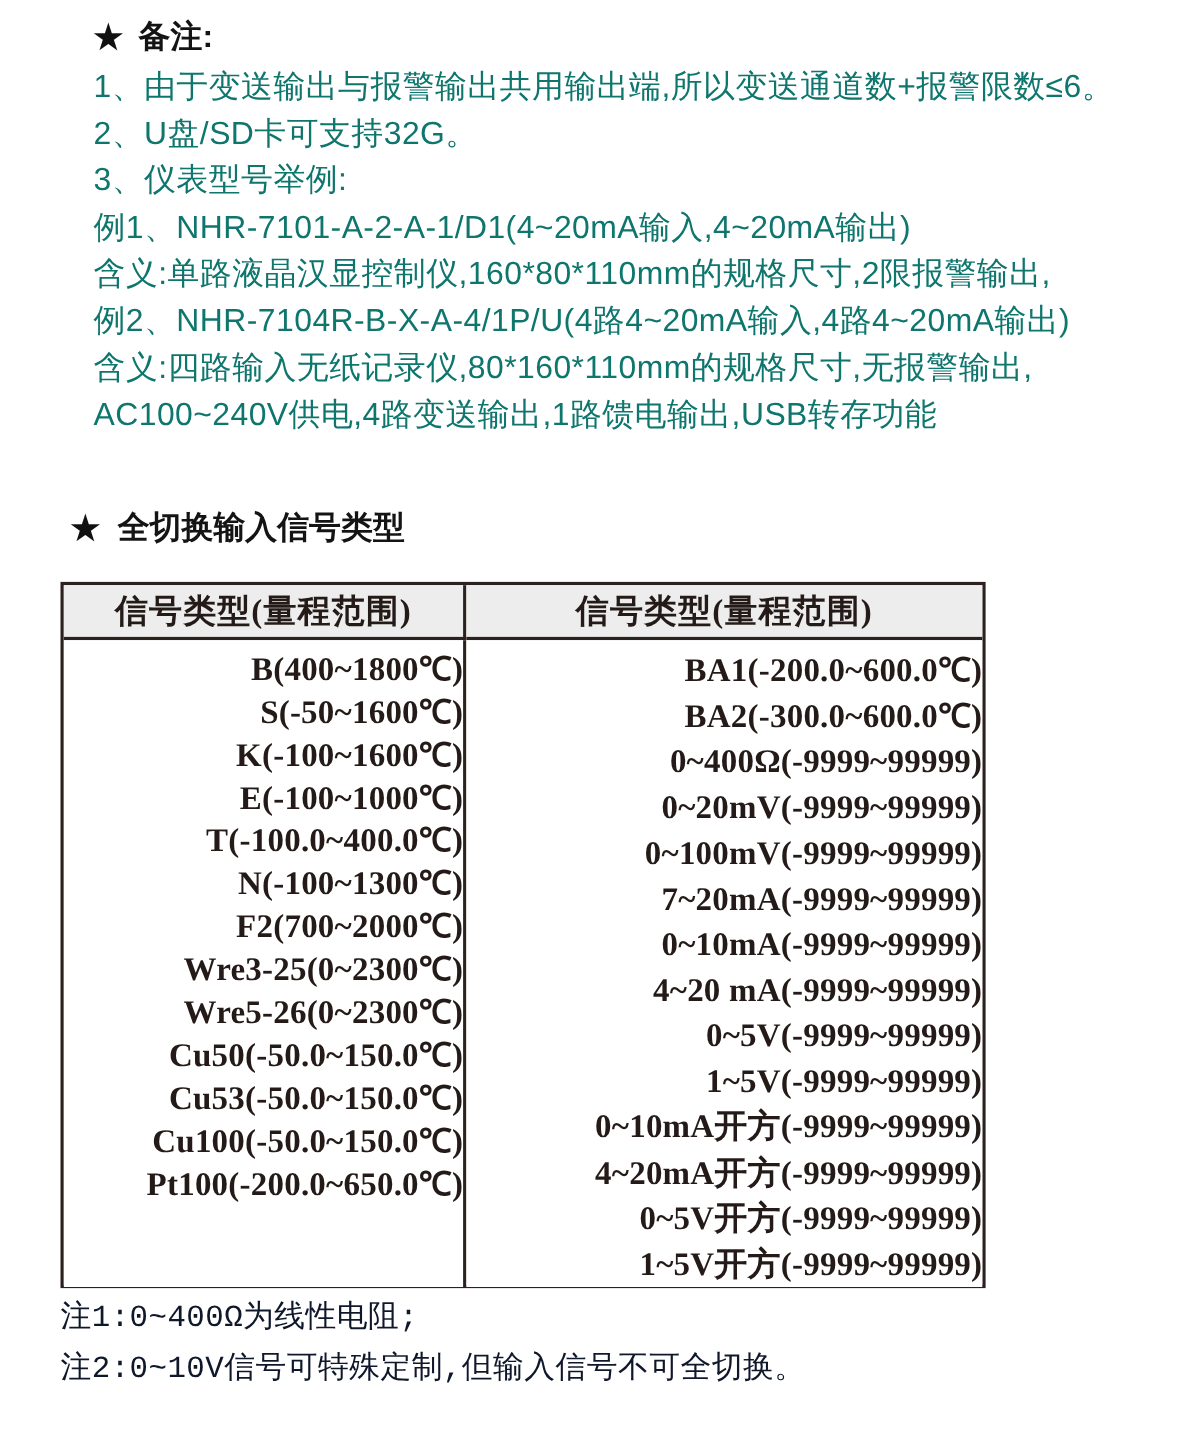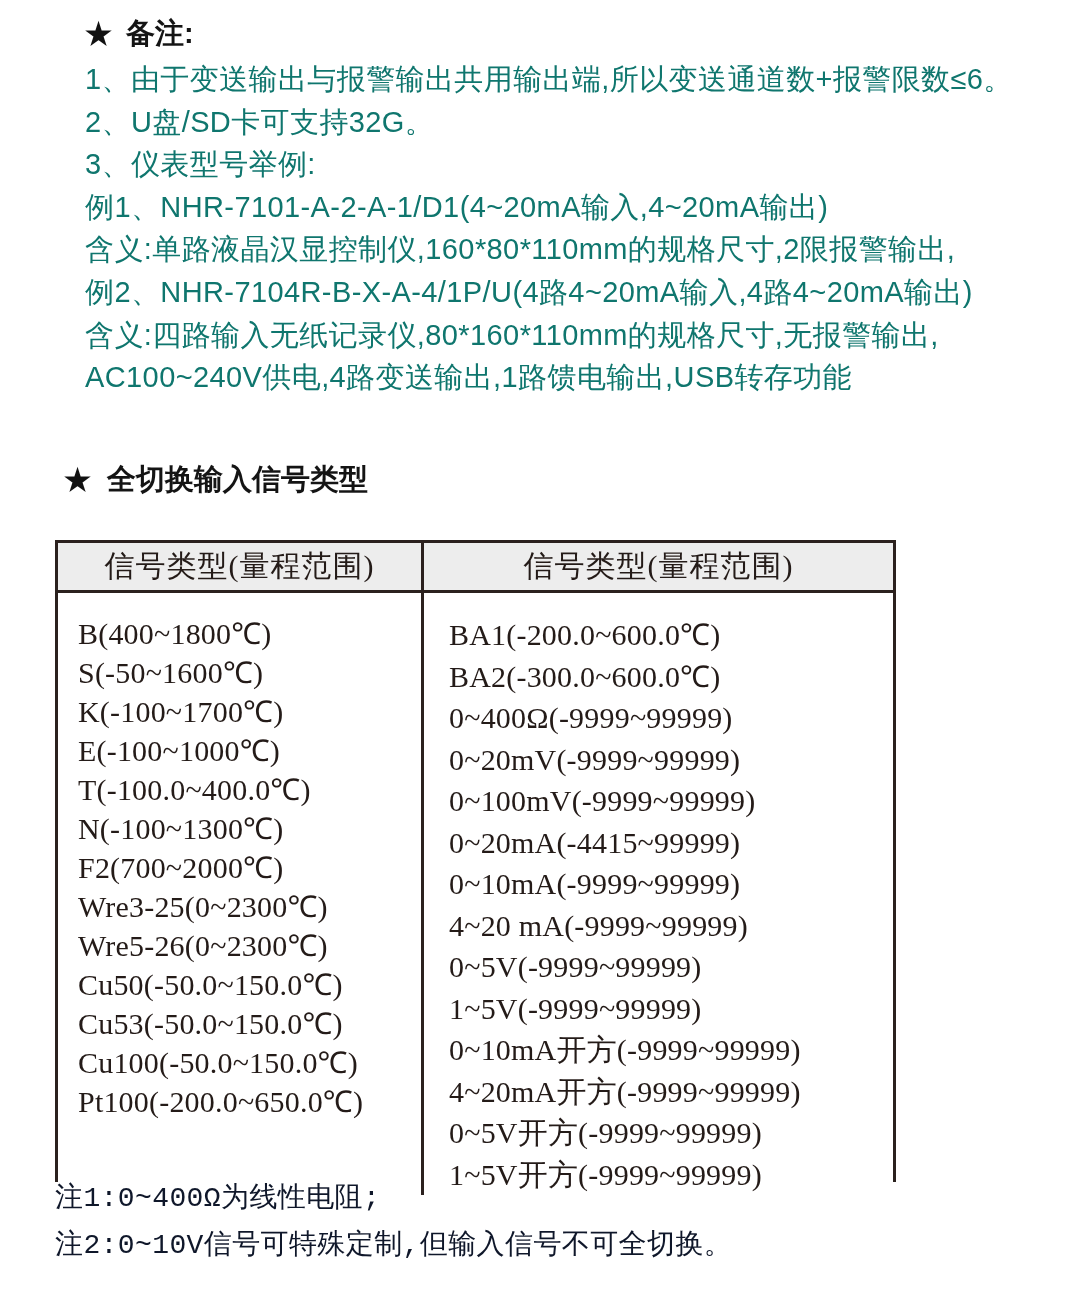--- a/index.html
+++ b/index.html
@@ -30,38 +30,39 @@
 
   
   .signal-heading {
     position: absolute; left: 64px; top: 460px;
     display: flex; align-items: center; gap: 16px;
     font-size: 29px; font-weight: 600; color: #141414;
   }
 
   
   .signal-table {
-    position: absolute; left: 55px; top: 540px;
+    position: absolute; left: 55px; top: 529px;
     width: 841px; height: 642px;
     border: 3px solid #2b211e;
     display: grid;
     grid-template-columns: 366px 1fr;
     grid-template-rows: 50px 1fr;
     background: #ffffff;
     font-family: "Liberation Serif", serif;
+    font-weight: bold;
   }
   .th {
     background: #ededed;
     border-bottom: 3px solid #2b211e;
     font-size: 30px; color: #241b18;
     display: flex; align-items: center; justify-content: center;
     letter-spacing: 1px;
   }
   .th-left { border-right: 3px solid #2b211e; }
-  .td { padding-top: 21px; background: #ffffff; }
+  .td { padding-top: 7px; background: #ffffff; text-align: right; }
   .td-left { border-right: 3px solid #2b211e; padding-left: 20px; }
   .td-right { padding-left: 25px; }
   .sig-line {
     font-size: 30px; color: #241b18; white-space: nowrap;
     letter-spacing: 0.2px;
   }
   .td-left  .sig-line { line-height: 39px; }
   .td-right .sig-line { line-height: 41.5px; }
 
   
@@ -98,40 +99,40 @@
     <span>全切换输入信号类型</span>
   </div>
 
   <div class="signal-table">
     <div class="th th-left">信号类型(量程范围)</div>
     <div class="th">信号类型(量程范围)</div>
 
     <div class="td td-left">
       <div class="sig-line">B(400~1800℃)</div>
       <div class="sig-line">S(-50~1600℃)</div>
-      <div class="sig-line">K(-100~1700℃)</div>
+      <div class="sig-line">K(-100~1600℃)</div>
       <div class="sig-line">E(-100~1000℃)</div>
       <div class="sig-line">T(-100.0~400.0℃)</div>
       <div class="sig-line">N(-100~1300℃)</div>
       <div class="sig-line">F2(700~2000℃)</div>
       <div class="sig-line">Wre3-25(0~2300℃)</div>
       <div class="sig-line">Wre5-26(0~2300℃)</div>
       <div class="sig-line">Cu50(-50.0~150.0℃)</div>
       <div class="sig-line">Cu53(-50.0~150.0℃)</div>
       <div class="sig-line">Cu100(-50.0~150.0℃)</div>
       <div class="sig-line">Pt100(-200.0~650.0℃)</div>
     </div>
 
     <div class="td td-right">
       <div class="sig-line">BA1(-200.0~600.0℃)</div>
       <div class="sig-line">BA2(-300.0~600.0℃)</div>
       <div class="sig-line">0~400Ω(-9999~99999)</div>
       <div class="sig-line">0~20mV(-9999~99999)</div>
       <div class="sig-line">0~100mV(-9999~99999)</div>
-      <div class="sig-line">0~20mA(-4415~99999)</div>
+      <div class="sig-line">7~20mA(-9999~99999)</div>
       <div class="sig-line">0~10mA(-9999~99999)</div>
       <div class="sig-line">4~20 mA(-9999~99999)</div>
       <div class="sig-line">0~5V(-9999~99999)</div>
       <div class="sig-line">1~5V(-9999~99999)</div>
       <div class="sig-line">0~10mA开方(-9999~99999)</div>
       <div class="sig-line">4~20mA开方(-9999~99999)</div>
       <div class="sig-line">0~5V开方(-9999~99999)</div>
       <div class="sig-line">1~5V开方(-9999~99999)</div>
     </div>
   </div>

